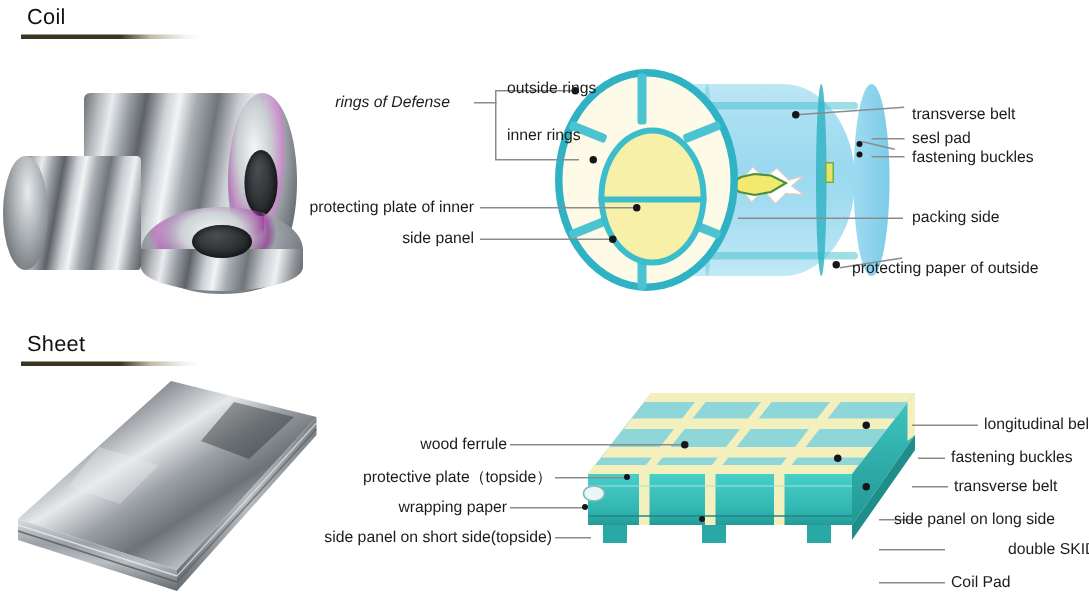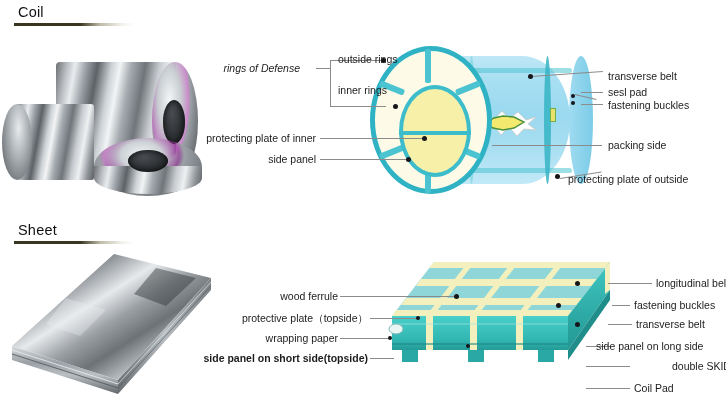--- a/index.html
+++ b/index.html
@@ -226,21 +226,21 @@
   <div class="lbl r" style="left:144px; top:62px; width:156px;font-style:italic;">rings of Defense</div>
   <div class="lbl l" style="left:338px; top:53px;">outside rings</div>
   <div class="lbl l" style="left:338px; top:84px;">inner rings</div>
   <div class="lbl r" style="left:200px; top:153px; width:116px;">side panel</div>
   <div class="lbl r" style="left:150px; top:132px; width:166px;">protecting plate of inner</div>
 
   <div class="lbl l" style="left:608px; top:70px;">transverse belt</div>
   <div class="lbl l" style="left:608px; top:86px;">sesl pad</div>
   <div class="lbl l" style="left:608px; top:99px;">fastening buckles</div>
   <div class="lbl l" style="left:608px; top:139px;">packing side</div>
-  <div class="lbl l" style="left:568px; top:173px;">protecting plate of outside</div>
+  <div class="lbl l" style="left:568px; top:173px;">protecting paper of outside</div>
 
   <div class="section-head" id="head-sheet">
     <div class="label">Sheet</div>
     <div class="rule"></div>
   </div>
 
   <div class="photo sheet-photo">
     <svg width="215" height="162" viewBox="0 0 215 162">
       <defs>
         <linearGradient id="sheetTop" x1="0" y1="0" x2="1" y2="1">
@@ -350,21 +350,21 @@
     <div class="lead" style="left:586px; top:346px; width:24px;"></div>
     <div class="dot sm" style="left:466px; top:344px;"></div>
 
     <div class="lead" style="left:586px; top:366px; width:44px;"></div>
     <div class="lead" style="left:586px; top:388px; width:44px;"></div>
   </div>
 
   <div class="lbl r" style="left:194px; top:290px; width:144px;">wood ferrule</div>
   <div class="lbl r" style="left:184px; top:312px; width:184px;">protective plate（topside）</div>
   <div class="lbl r" style="left:210px; top:332px; width:128px;">wrapping paper</div>
-  <div class="lbl r" style="left:186px; top:352px; width:182px;font-weight:bold;">side panel on short side(topside)</div>
+  <div class="lbl r" style="left:186px; top:352px; width:182px;">side panel on short side(topside)</div>
 
   <div class="lbl l" style="left:656px; top:277px;">longitudinal belt</div>
   <div class="lbl l" style="left:634px; top:299px;">fastening buckles</div>
   <div class="lbl l" style="left:636px; top:318px;">transverse belt</div>
   <div class="lbl l" style="left:596px; top:340px;">side panel on long side</div>
   <div class="lbl l" style="left:634px; top:360px;margin-left:38px;">double SKID</div>
   <div class="lbl l" style="left:634px; top:382px;">Coil Pad</div>
 
 </div>
 

